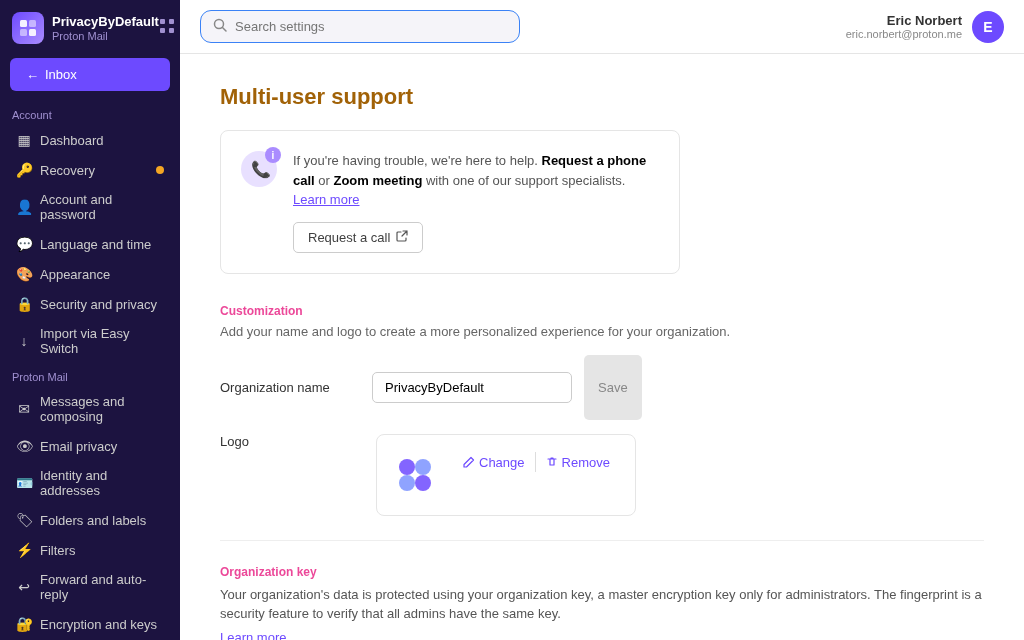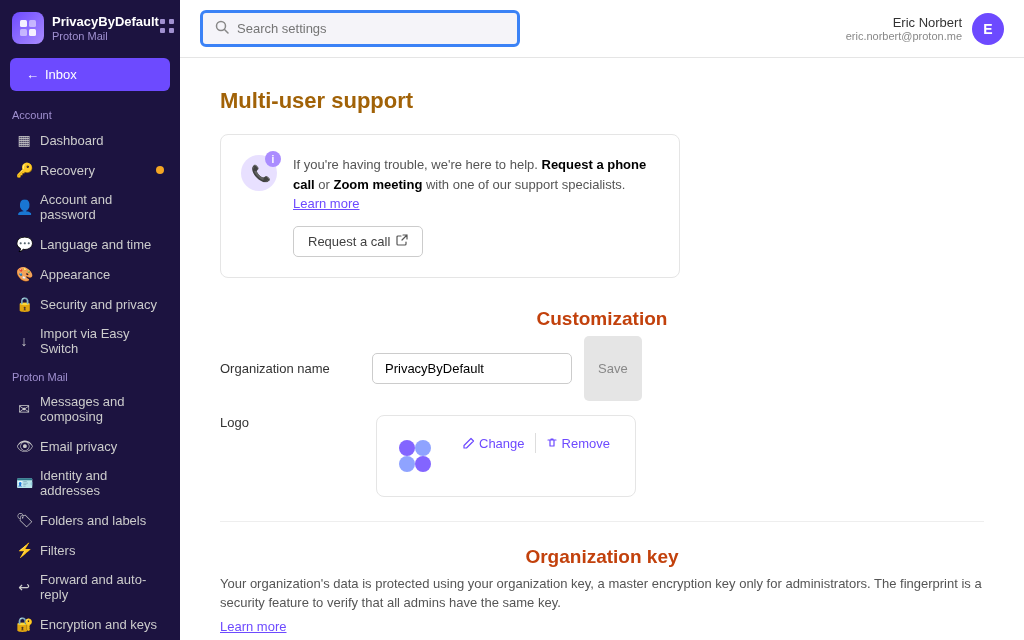--- a/index.html
+++ b/index.html
@@ -105,22 +105,22 @@
       align-items: center;
       justify-content: space-between;
       border-bottom: 1px solid #e5e5e5;
     }
 
     #search-box {
       display: flex;
       align-items: center;
       gap: 8px;
       background: #f5f4f9;
-      border: 3px solid #3b82f6;
-      border-radius: 6px;
+      border: 1px solid #3b82f6;
+      border-radius: 11px;
       padding: 7px 12px;
       width: 320px;
       color: #888;
       font-size: 13px;
     }
     #search-input {
       border: none;
       background: transparent;
       font-size: 13px;
       color: #333;
@@ -129,21 +129,21 @@
     }
 
     #user-info {
       display: flex;
       align-items: center;
       gap: 10px;
       font-size: 13px;
       color: #333;
     }
     #user-text { text-align: right; }
-    #user-name { font-weight: 400; font-size: 13px; }
+    #user-name { font-weight: 700; font-size: 13px; }
     #user-email { font-size: 11px; color: #888; }
     #user-avatar {
       width: 32px; height: 32px;
       background: #6d4aff;
       border-radius: 50%;
       display: flex;
       align-items: center;
       justify-content: center;
       color: #fff;
       font-weight: bold;
@@ -209,25 +209,24 @@
       font-size: 13px;
       cursor: pointer;
       display: flex;
       align-items: center;
       gap: 6px;
       color: #404040;
     }
 
     
     .section-title {
-      font-size: 19px;
+      font-size: 12px;
       font-weight: 600;
-      color: #c2410c;
+      color: #ec4899;
       margin-bottom: 6px;
-      text-align: center;
     }
     .section-desc {
       font-size: 13px;
       color: #666;
       margin-bottom: 16px;
     }
 
     .form-row {
       display: flex;
       align-items: center;
@@ -464,20 +463,21 @@
           <span>
             <svg width="12" height="12" viewBox="0 0 12 12" fill="none">
               <path d="M7 1h4v4M11 1L6 6M5 2H2a1 1 0 00-1 1v7a1 1 0 001 1h7a1 1 0 001-1V8" stroke="#555" stroke-width="1.2" stroke-linecap="round" stroke-linejoin="round"></path>
             </svg>
           </span>
         </button>
       </div>
     </div>
 
     <div class="section-title">Customization</div>
+    <div class="section-desc">Add your name and logo to create a more personalized experience for your organization.</div>
 
     <div class="form-row">
       <div class="form-label">Organization name</div>
       <input class="org-name-input" type="text" value="PrivacyByDefault" style="">
       <button class="save-btn" disabled="">Save</button>
     </div>
 
     <div class="form-row" style="align-items:flex-start; gap:16px;">
       <div class="form-label">Logo</div>
       <div class="logo-box">

